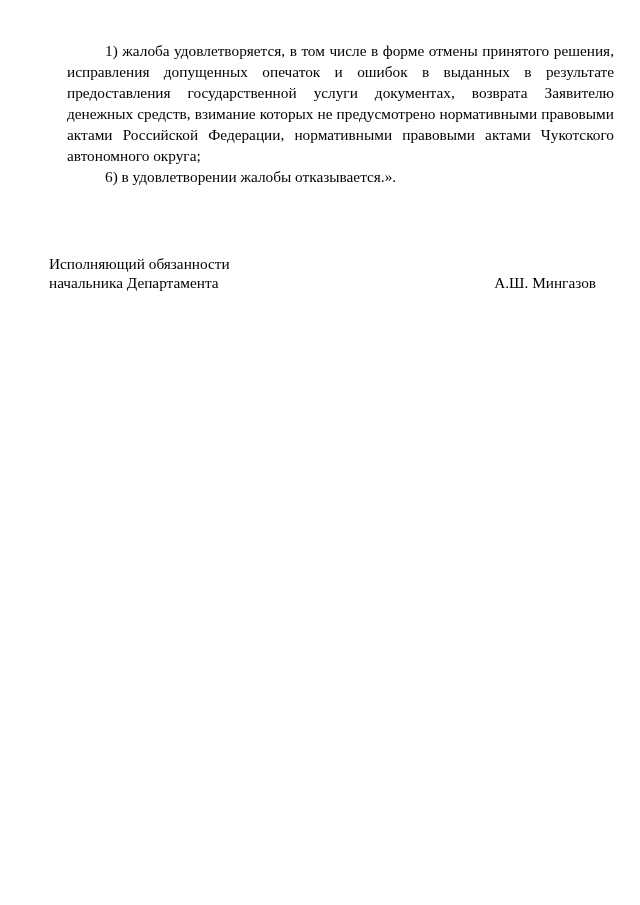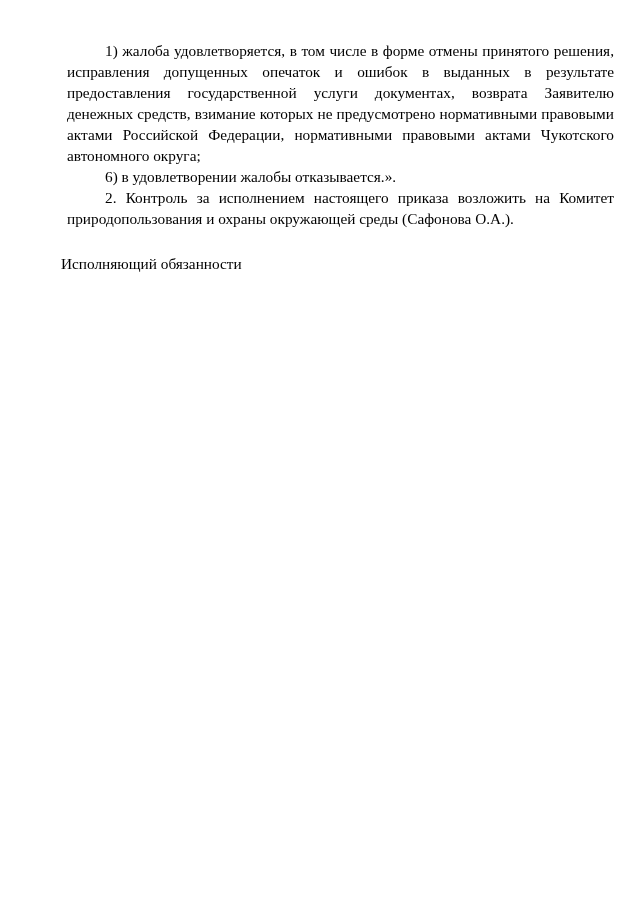--- a/index.html
+++ b/index.html
@@ -4,30 +4,33 @@
   <style>
     html, body { margin: 0; padding: 0; background: #ffffff; }
     body { width: 640px; height: 905px; position: relative; overflow: hidden; }
     .page {
       position: absolute; left: 61px; top: 40px; width: 547px;
       font-family: "Liberation Serif", "DejaVu Serif", serif;
       font-size: 15.3px; line-height: 21px; color: #000; margin-left: 6px;
     }
     .para { margin: 0; text-align: justify; text-indent: 38px; }
     .sign {
-      position: absolute; left: 61px; top: 254px; width: 547px;
+      position: absolute; left: 49px; top: 254px; width: 547px;
       font-family: "Liberation Serif", "DejaVu Serif", serif;
       font-size: 15.3px; line-height: 19px; color: #000;
     }
     .sign-row { display: flex; justify-content: space-between; }
   </style>
 </head>
 <body>
 
 <div class="page">
   <p class="para">1) жалоба удовлетворяется, в том числе в форме отмены принятого решения, исправления допущенных опечаток и ошибок в выданных в результате предоставления государственной услуги документах, возврата Заявителю денежных средств, взимание которых не предусмотрено нормативными правовыми актами Российской Федерации, нормативными правовыми актами Чукотского автономного округа;</p>
   <p class="para">6) в удовлетворении жалобы отказывается.».</p>
-  <p class="para">2. Контроль за исполнением настоящего приказа возложить на Комитет природопользования и охраны окружающей среды (Сафонова О.А.).</p>
 </div>
 
 <div class="sign">
   <div>Исполняющий обязанности</div>
+  <div class="sign-row">
+    <span>начальника Департамента</span>
+    <span>А.Ш. Мингазов</span>
+  </div>
 </div>
 
 </body></html>

